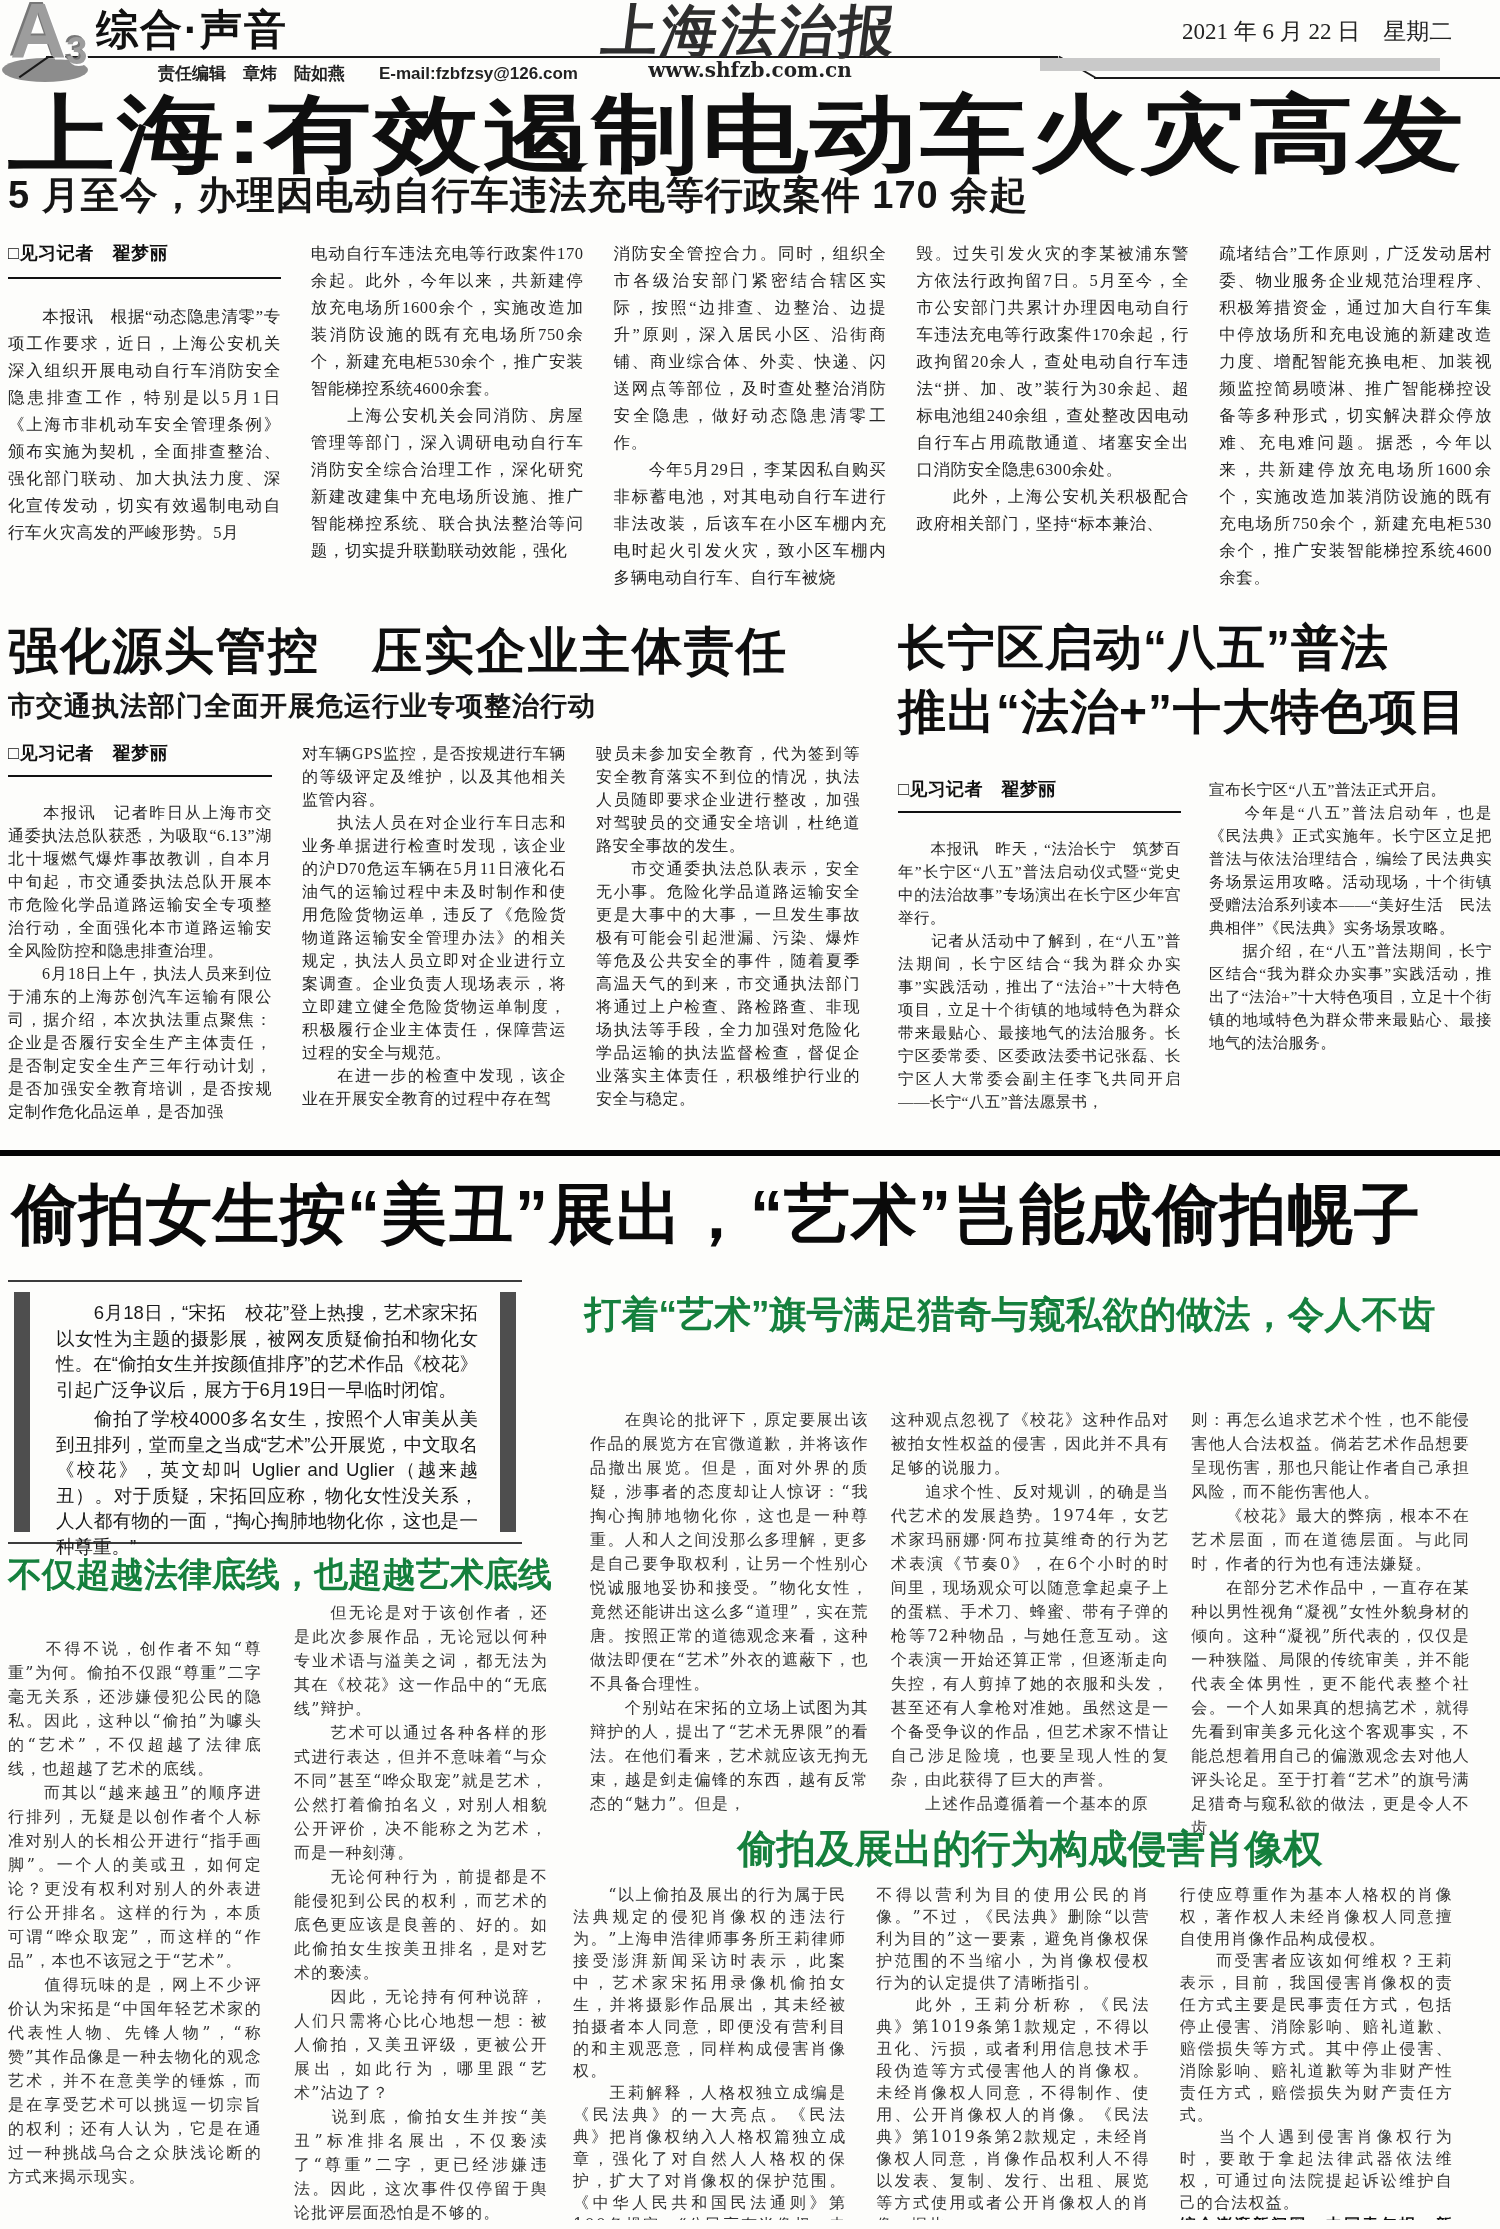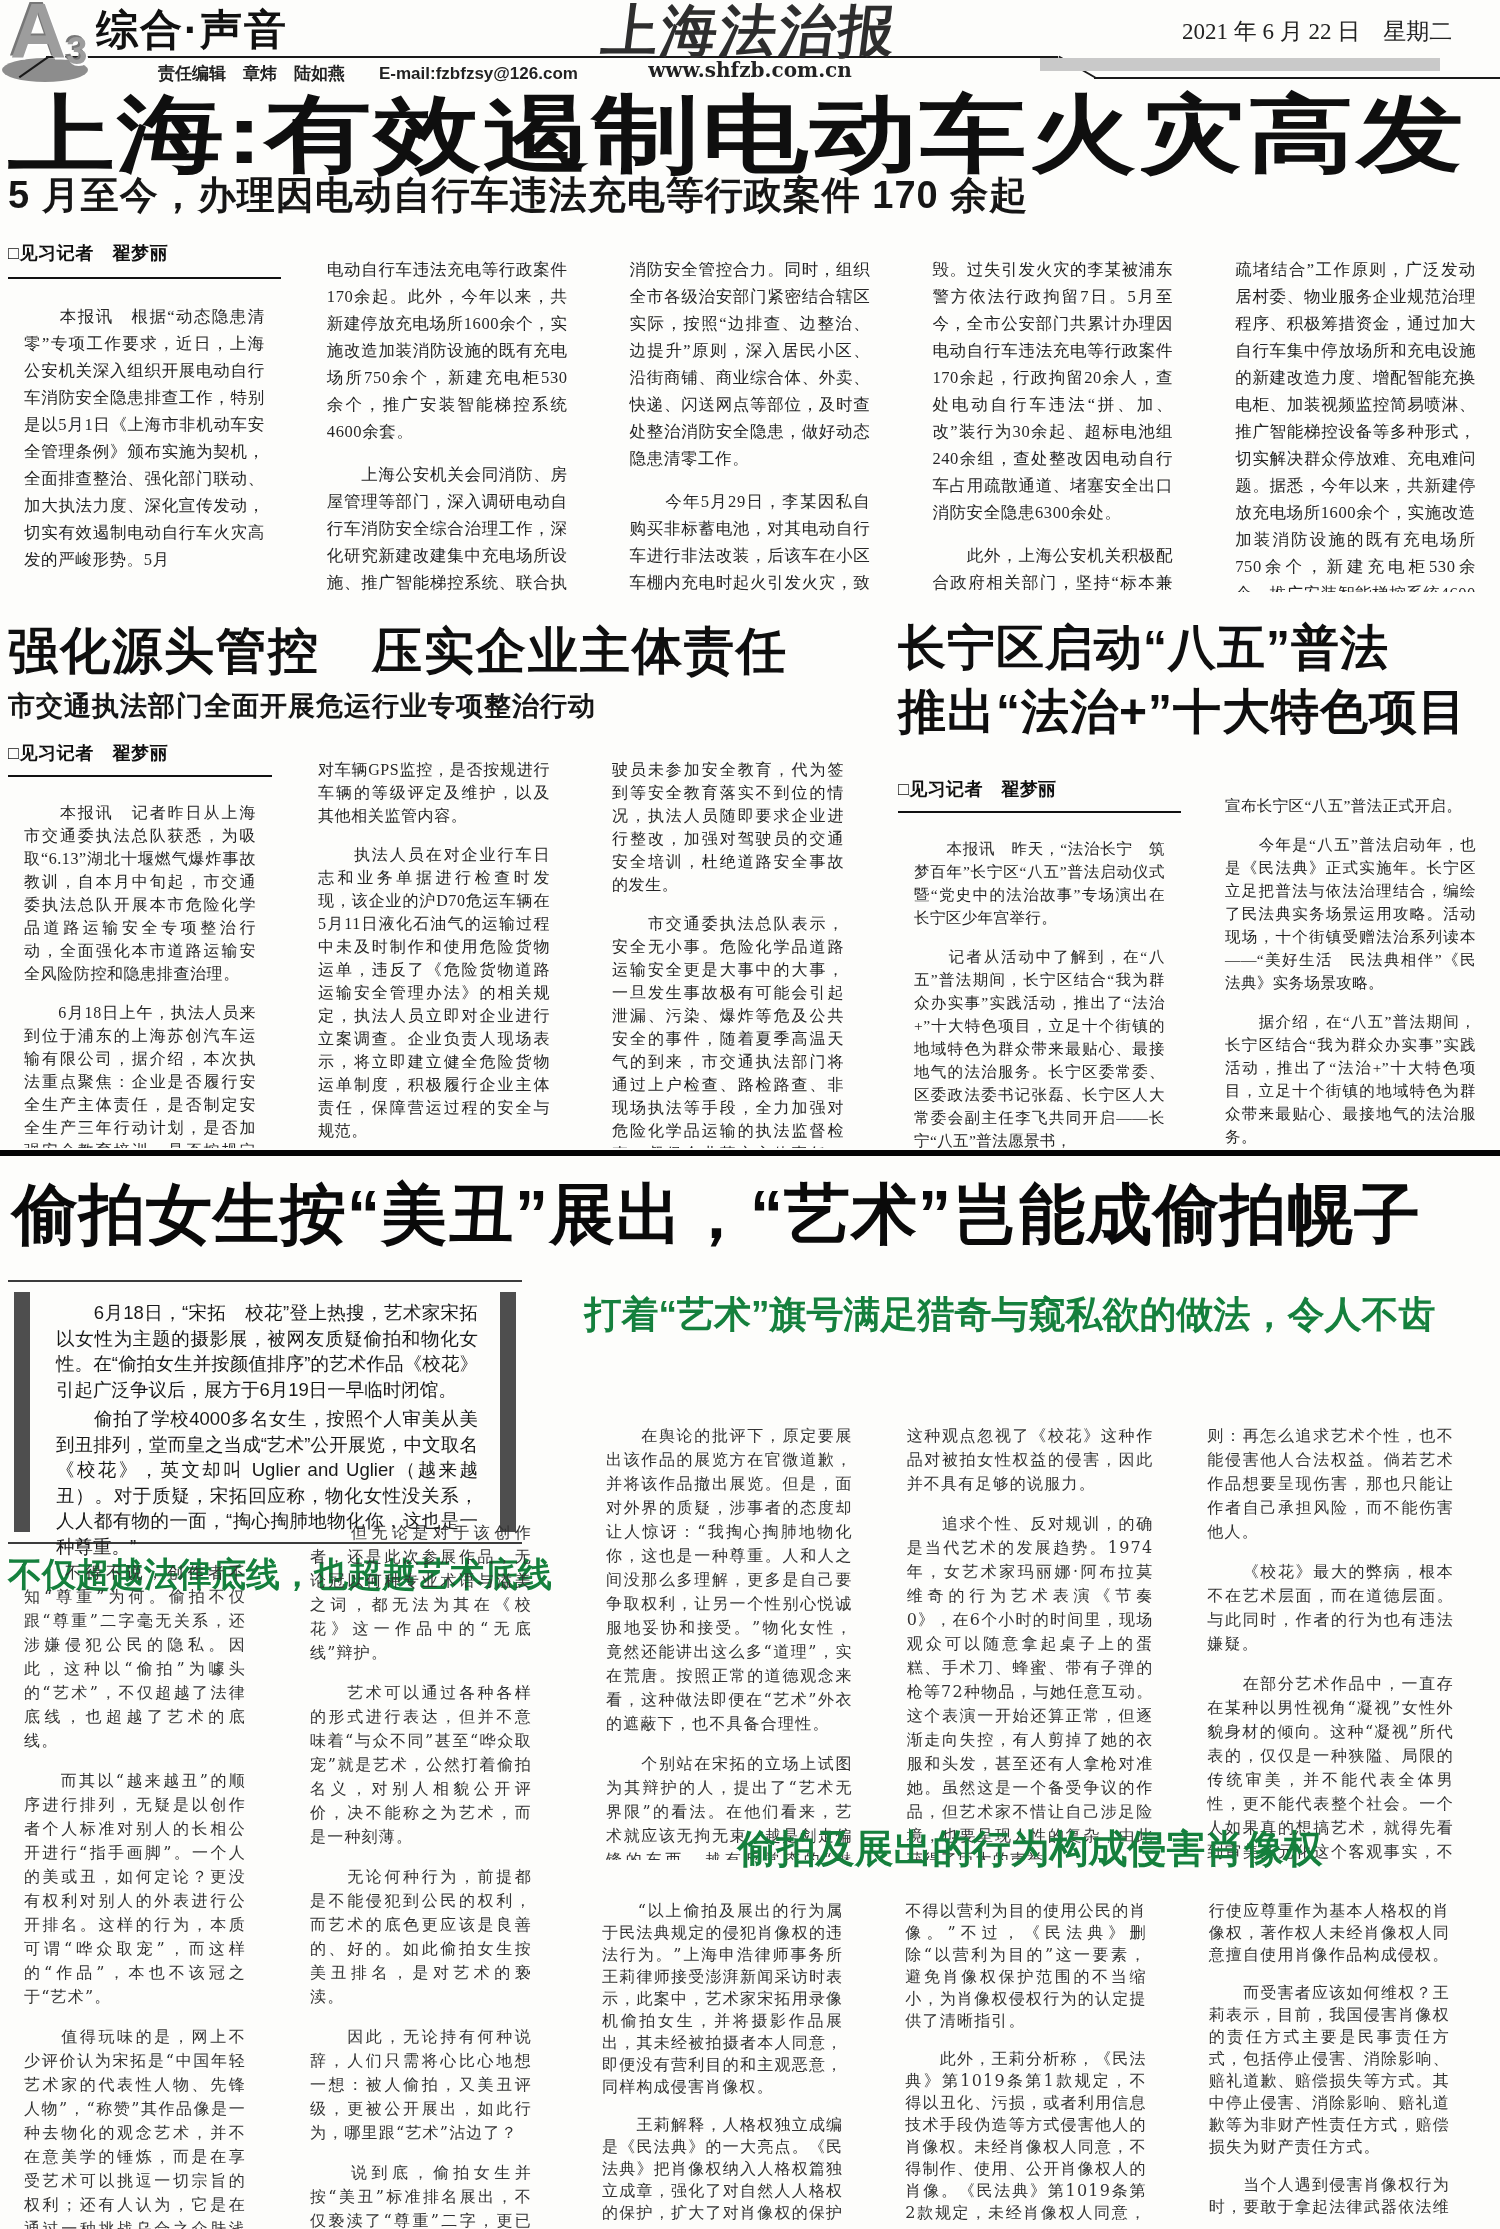--- a/index.html
+++ b/index.html
@@ -24,21 +24,21 @@
   .dateline{position:absolute;left:1182px;top:16px;font-size:23px;color:#222;}
   .hdr-bar{position:absolute;left:1040px;top:58px;width:400px;height:13px;background:#c9c9c9;}
   .hdr-rule-a{position:absolute;left:46px;top:56px;width:1012px;height:2px;background:#1a1a1a;}
   .hdr-diag-l{position:absolute;left:16px;top:66px;width:36px;height:2px;background:#1a1a1a;transform:rotate(-35deg);}
   .hdr-diag-m{position:absolute;left:1056px;top:66px;width:42px;height:2px;background:#1a1a1a;transform:rotate(30deg);}
   .hdr-rule-b{position:absolute;left:1094px;top:77px;width:406px;height:2px;background:#1a1a1a;}
 
   
   .cols{position:absolute;display:flex;}
   .bodycol{flex:1 1 0;overflow:hidden;text-align:justify;}
-  .bodycol p{margin:16px;}
+  .bodycol p{margin:0;}
   .byline-block{font-family:"Liberation Sans","DejaVu Sans",sans-serif;font-weight:700;font-size:18px;color:#111;
                 border-bottom:2px solid #111;padding-bottom:10px;margin-bottom:24px;text-align:left;}
 
   
   .a1-headline{position:absolute;left:8px;top:92px;font-size:84px;font-weight:900;letter-spacing:2px;line-height:1;
                color:#0f0f0f;transform:scaleX(1.27);transform-origin:left top;white-space:nowrap;}
   .a1-subhead{position:absolute;left:8px;top:170px;font-size:38px;font-weight:700;color:#161616;letter-spacing:1px;}
   .a1-cols{left:8px;top:240px;width:1484px;height:352px;gap:30px;font-size:16.5px;line-height:27px;letter-spacing:.6px;color:#262626;}
 
   
@@ -60,21 +60,21 @@
   .intro-box:before,.intro-box:after{content:"";position:absolute;top:10px;width:16px;height:calc(100% - 20px);background:#4e4e4e;}
   .intro-box:before{left:6px;} .intro-box:after{right:6px;}
   .intro-box p{margin:4px;font-size:18.5px;font-weight:400;line-height:25.5px;text-align:justify;color:#181818;
                font-family:"Liberation Sans","DejaVu Sans",sans-serif;}
   .crosshead{position:absolute;text-align:center;font-weight:900;color:#15803d;font-family:Liberation Sans, sans-serif;}
   .ch-right{left:540px;top:1290px;width:940px;font-size:37px;}
   .ch-left{left:8px;top:1552px;width:545px;font-size:34px;text-align:left;}
   .ch-mid{left:590px;top:1822px;width:880px;font-size:39px;}
   .a4-upper{left:590px;top:1408px;width:880px;height:452px;gap:22px;font-size:16px;line-height:24px;letter-spacing:1.2px;}
   .a4-left{left:8px;top:1608px;width:540px;height:610px;gap:32px;font-size:16px;line-height:24px;letter-spacing:1.2px;align-items:center;}
-  .a4-lower{left:586px;top:1884px;width:880px;height:336px;gap:30px;font-size:16px;line-height:22px;letter-spacing:1.2px;}
+  .a4-lower{left:573px;top:1884px;width:880px;height:336px;gap:30px;font-size:16px;line-height:22px;letter-spacing:1.2px;}
   .attribution{font-family:"Liberation Sans","DejaVu Sans",sans-serif;font-weight:800;color:#111;text-align:justify;}
 </style>
 </head>
 <body>
 
 <div class="page">
 
   <div class="abs heiti" style="left:0;top:0;width:1500px;height:92px;">
     <div class="a3-ellipse"></div>
     <div class="a3-letter"><span>A</span><span class="a3-num">3</span></div>

